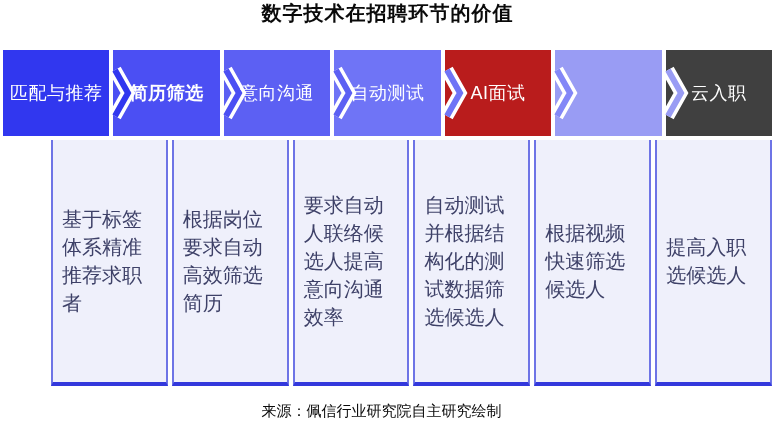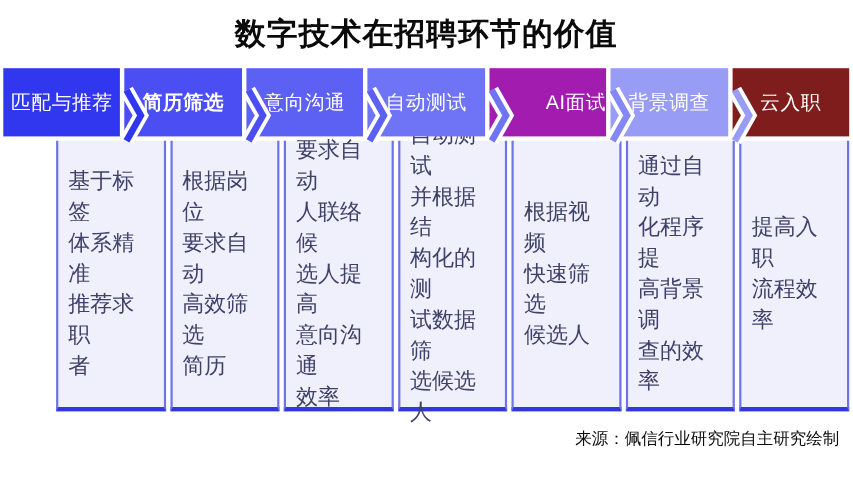--- a/index.html
+++ b/index.html
@@ -3,32 +3,31 @@
 <meta charset="utf-8">
 <style>
   html,body{margin:0;padding:0;background:#ffffff;}
   body{
     width:775px;height:448px;overflow:hidden;
     font-family:"Liberation Sans","DejaVu Sans",sans-serif;
     -webkit-font-smoothing:antialiased;
   }
   .title{
     text-align:center;
-    padding-top:12px;
     height:40px;
-    font-size:28px;
+    font-size:20px;
     font-weight:bold;
     color:#0a0a0a;
     letter-spacing:1px;
   }
   .hrow{
     display:flex;
     gap:4px;
     margin:10px 3px 2px 3px;
-    height:62px;
+    height:86px;
   }
   .hcell{
     flex:1;
     position:relative;
     display:flex;
     align-items:center;
     justify-content:center;
     color:#ffffff;
     font-size:18px;
     font-weight:500;
@@ -63,21 +62,21 @@
     box-sizing:border-box;
   }
   .btext{
     font-size:20px;
     line-height:28px;
     color:#3E4168;
     white-space:pre-line;
     text-align:left;
   }
   .source{
-    text-align:right;
+    text-align:center;
     padding:16px 12px 0 0;
     font-size:15px;
     color:#0a0a0a;
   }
 </style>
 </head>
 <body>
 
 <div class="title">数字技术在招聘环节的价值</div>
 
@@ -104,37 +103,36 @@
   </div>
 
   <div class="hcell" style="background-color: rgb(111, 116, 246);">
     <svg class="sep" viewBox="0 0 24 86" preserveAspectRatio="none">
       <polyline class="sepw" points="3,20 16,43 3,66"></polyline>
       <polyline class="sepb" points="3,20 16,43 3,66" style="stroke: rgb(92, 96, 243);"></polyline>
     </svg>
     <span class="hlabel">自动测试</span>
   </div>
 
-  <div class="hcell" style="background-color: #a21caf; justify-content: flex-end;">
+  <div class="hcell" style="background-color: #b91c1c;">
     <svg class="sep" viewBox="0 0 24 86" preserveAspectRatio="none">
       <polyline class="sepw" points="3,20 16,43 3,66"></polyline>
       <polyline class="sepb" points="3,20 16,43 3,66" style="stroke: rgb(111, 116, 246);"></polyline>
     </svg>
     <span class="hlabel">AI面试</span>
   </div>
 
   <div class="hcell" style="background-color: rgb(153, 156, 244);">
     <svg class="sep" viewBox="0 0 24 86" preserveAspectRatio="none">
       <polyline class="sepw" points="3,20 16,43 3,66"></polyline>
       <polyline class="sepb" points="3,20 16,43 3,66" style="stroke: rgb(131, 135, 247);"></polyline>
     </svg>
-    <span class="hlabel">背景调查</span>
   </div>
 
-  <div class="hcell" style="background-color: #7f1d1d;">
+  <div class="hcell" style="background-color: #404040;">
     <svg class="sep" viewBox="0 0 24 86" preserveAspectRatio="none">
       <polyline class="sepw" points="3,20 16,43 3,66"></polyline>
       <polyline class="sepb" points="3,20 16,43 3,66" style="stroke: rgb(153, 156, 244);"></polyline>
     </svg>
     <span class="hlabel">云入职</span>
   </div>
 
 </div>
 
 <div class="brow">
@@ -163,24 +161,18 @@
 构化的测
 试数据筛
 选候选人</div>
   </div>
   <div class="bcell">
     <div class="btext">根据视频
 快速筛选
 候选人</div>
   </div>
   <div class="bcell">
-    <div class="btext">通过自动
-化程序提
-高背景调
-查的效率</div>
-  </div>
-  <div class="bcell">
     <div class="btext">提高入职
-流程效率</div>
+选候选人</div>
   </div>
 </div>
 
 <div class="source">来源：佩信行业研究院自主研究绘制</div>
 
 </body></html>

